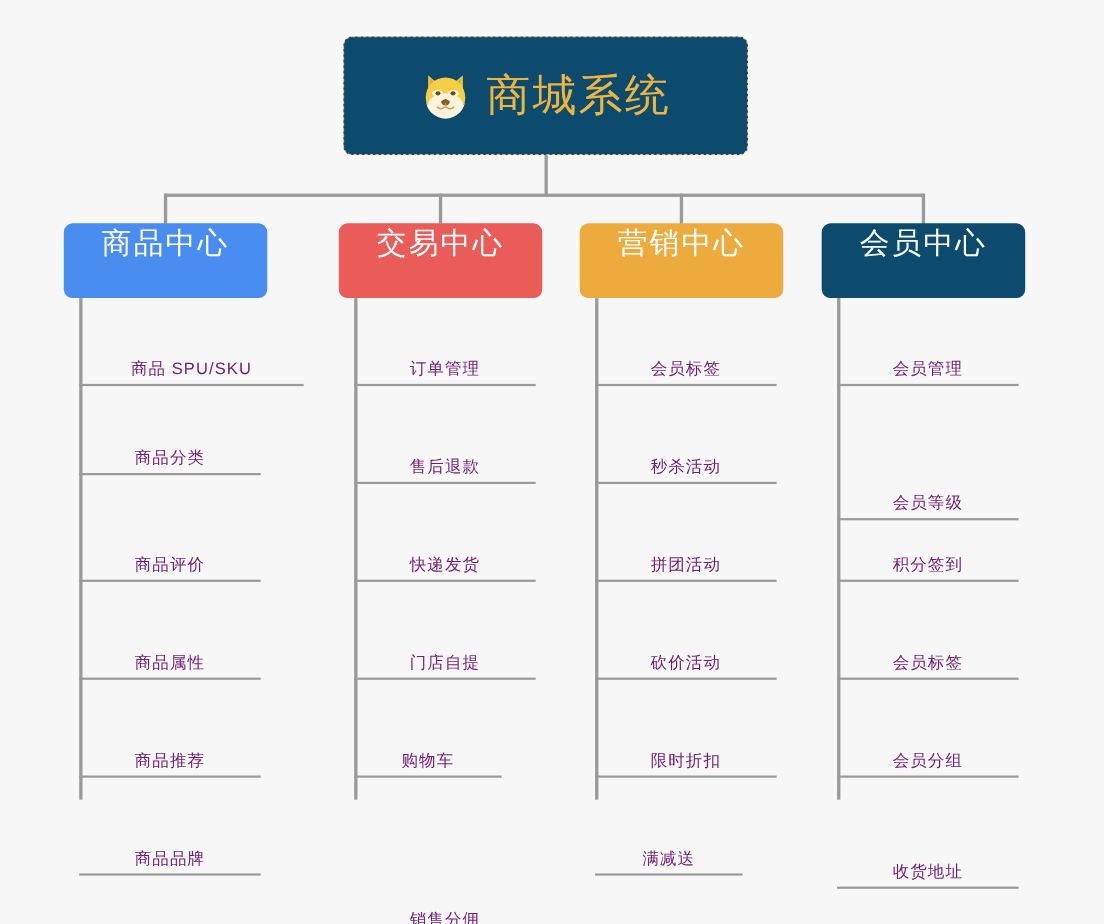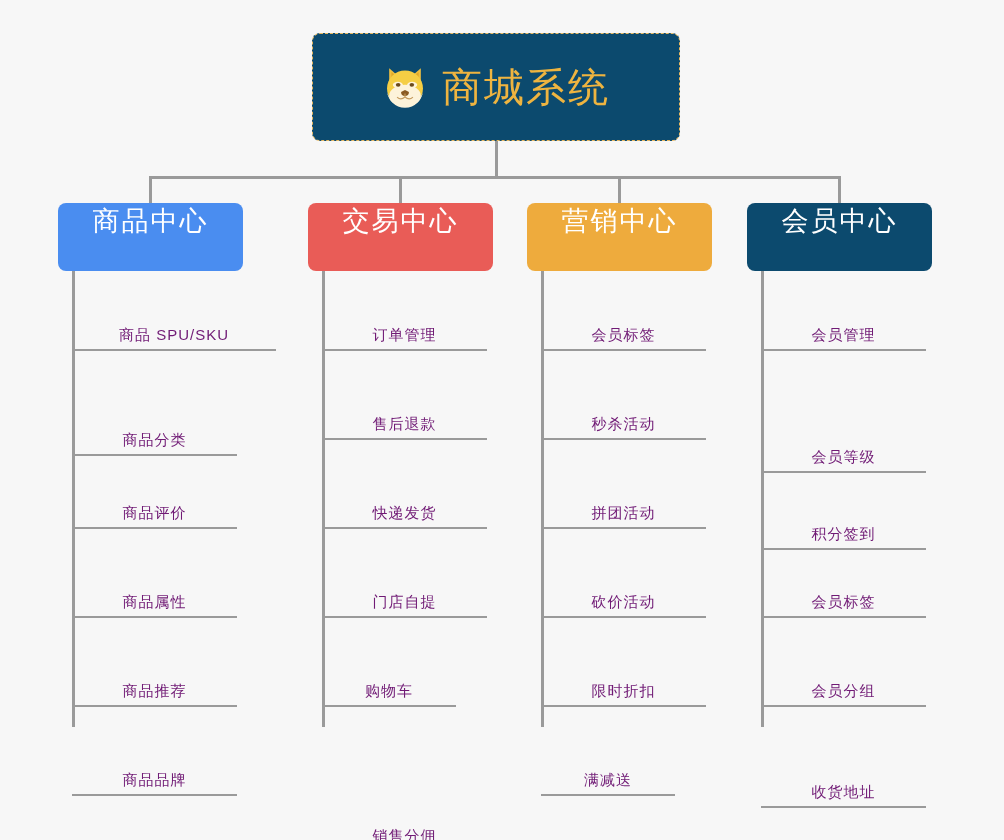--- a/index.html
+++ b/index.html
@@ -138,21 +138,21 @@
   <div class="conn conn-v" style="left:838px; top:176px; height:28px;"></div>
 
   <div class="column" style="left:58px; width:230px;">
     <div class="cat-header" style="width: 185px; background: rgb(74, 141, 240);">
       <span>商品中心</span>
     </div>
     <div class="leaf-rail" style="left:14px; top:68px; height:456px;"></div>
     <div class="leaf" style="left:14px; top:68px; width:204px; height:80px;">
       <span>商品 SPU/SKU</span>
     </div>
-    <div class="leaf" style="left:14px; top:164px; width:165px; height:89px;">
+    <div class="leaf" style="left:14px; top:140px; width:165px; height:89px;">
       <span>商品分类</span>
     </div>
     <div class="leaf" style="left:14px; top:237px; width:165px; height:89px;">
       <span>商品评价</span>
     </div>
     <div class="leaf" style="left:14px; top:326px; width:165px; height:89px;">
       <span>商品属性</span>
     </div>
     <div class="leaf" style="left:14px; top:415px; width:165px; height:89px;">
       <span>商品推荐</span>
@@ -216,21 +216,21 @@
     <div class="cat-header" style="width: 185px; background: #0c4a6e;">
       <span>会员中心</span>
     </div>
     <div class="leaf-rail" style="left:14px; top:68px; height:456px;"></div>
     <div class="leaf" style="left:14px; top:68px; width:165px; height:80px;justify-content:center;">
       <span>会员管理</span>
     </div>
     <div class="leaf" style="left:14px; top:148px; width:165px; height:89px;margin-top:33px;">
       <span>会员等级</span>
     </div>
-    <div class="leaf" style="left:14px; top:237px; width:165px; height:89px;margin-top:21px;">
+    <div class="leaf" style="left:14px; top:237px; width:165px; height:89px;">
       <span>积分签到</span>
     </div>
     <div class="leaf" style="left:14px; top:326px; width:165px; height:89px;">
       <span>会员标签</span>
     </div>
     <div class="leaf" style="left:14px; top:415px; width:165px; height:89px;">
       <span>会员分组</span>
     </div>
     <div class="leaf" style="left:14px; top:504px; width:165px; height:101px;">
       <span>收货地址</span>

